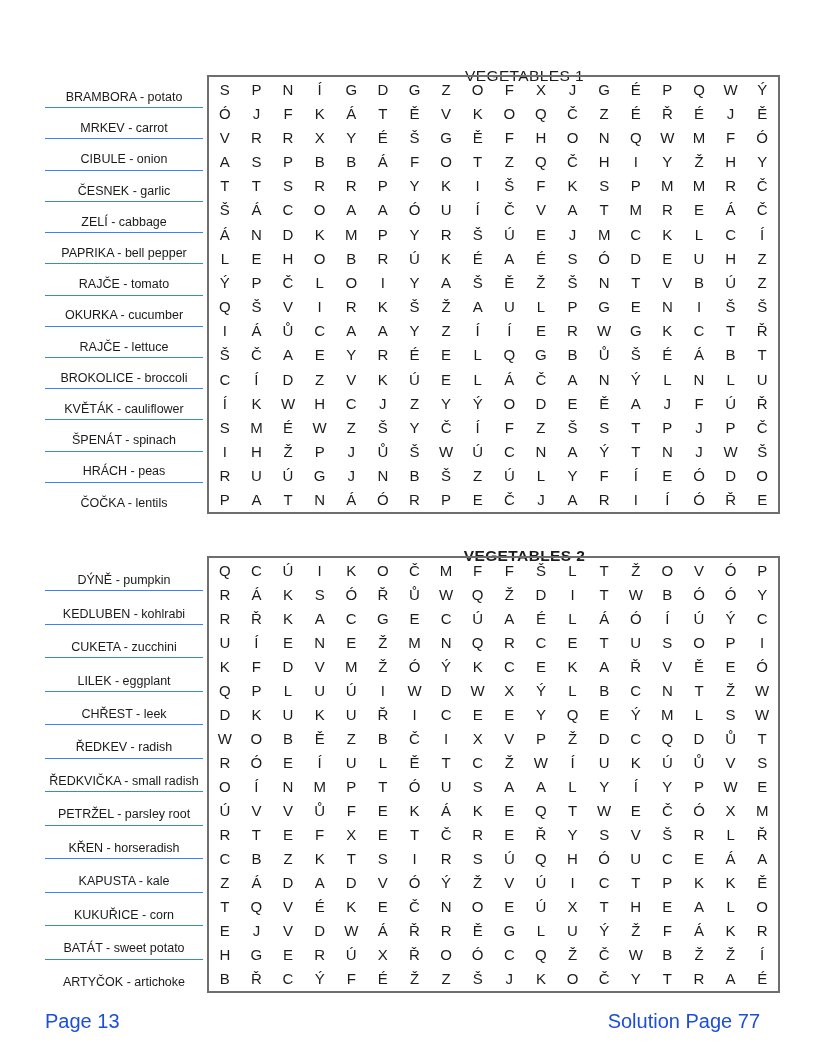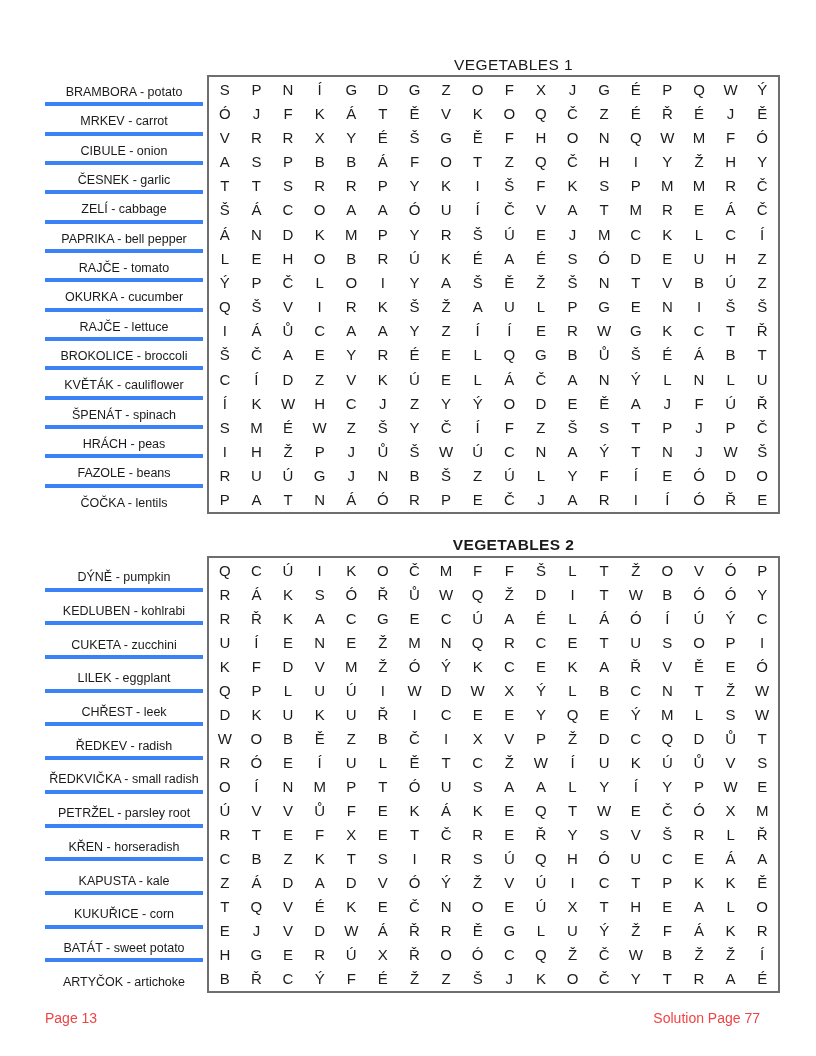--- a/index.html
+++ b/index.html
@@ -10,21 +10,21 @@
     margin: 0 auto;
     background: #ffffff;
     font-family: "Liberation Sans", sans-serif;
     color: #1a1a1a;
     overflow: hidden;
   }
   .puzzle-title {
     position: absolute;
     left: 207px;
     width: 573px;
-    margin: 5px;
+    margin: 16px;
     text-align: center;
     padding-left: 30px;
     box-sizing: border-box;
     font-size: 15.5px;
     font-weight: normal;
     letter-spacing: 0.4px;
     color: #1a1a1a;
   }
   #title1 { top: 51px; }
   #title2 { top: 531px; font-weight: bold; }
@@ -60,30 +60,30 @@
     flex: 1 1 0;
     display: flex;
     align-items: flex-end;
     justify-content: center;
     text-align: center;
     font-size: 12.5px;
     line-height: 1.15;
     padding-bottom: 3px;
     color: #1a1a1a;
   }
-  .word-item:not(:last-child) { border-bottom: 4px solid #3b82f6; }
+  .word-item:not(:last-child) { border-bottom: 1px solid #3b82f6; }
   .footer {
     position: absolute;
     top: 1010px;
     left: 45px;
     width: 715px;
     display: flex;
     justify-content: space-between;
-    font-size: 14px;
-    color: #ef4444;
+    font-size: 20px;
+    color: #1d4ed8;
   }
 </style>
 </head>
 <body>
 
 <div class="page">
 
   <section>
     <h2 class="puzzle-title" id="title1">VEGETABLES 1</h2>
     <div class="word-list" id="list1">
@@ -93,21 +93,20 @@
         <div class="word-item">ČESNEK - garlic</div>
         <div class="word-item">ZELÍ - cabbage</div>
         <div class="word-item">PAPRIKA - bell pepper</div>
         <div class="word-item">RAJČE - tomato</div>
         <div class="word-item">OKURKA - cucumber</div>
         <div class="word-item">RAJČE - lettuce</div>
         <div class="word-item">BROKOLICE - broccoli</div>
         <div class="word-item">KVĚTÁK - cauliflower</div>
         <div class="word-item">ŠPENÁT - spinach</div>
         <div class="word-item">HRÁCH - peas</div>
-        <div class="word-item">FAZOLE - beans</div>
         <div class="word-item">ČOČKA - lentils</div>
       </div>
     <div class="letter-grid" id="grid1">
         <div class="cell">S</div>
         <div class="cell">P</div>
         <div class="cell">N</div>
         <div class="cell">Í</div>
         <div class="cell">G</div>
         <div class="cell">D</div>
         <div class="cell">G</div>

